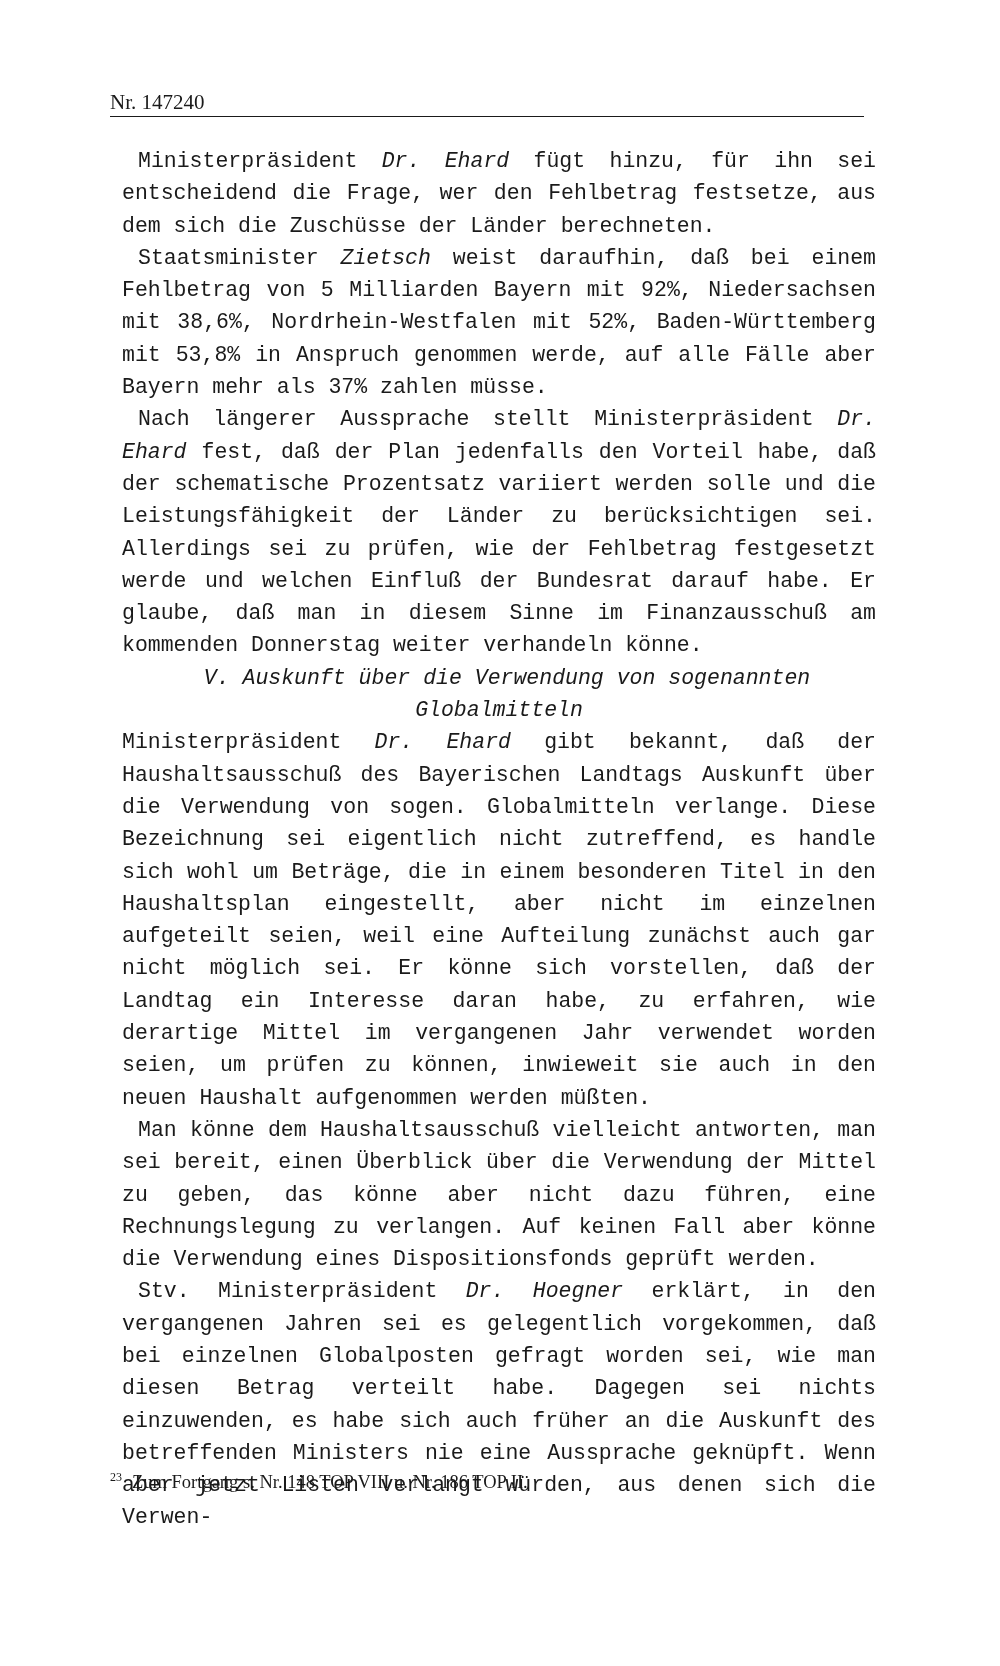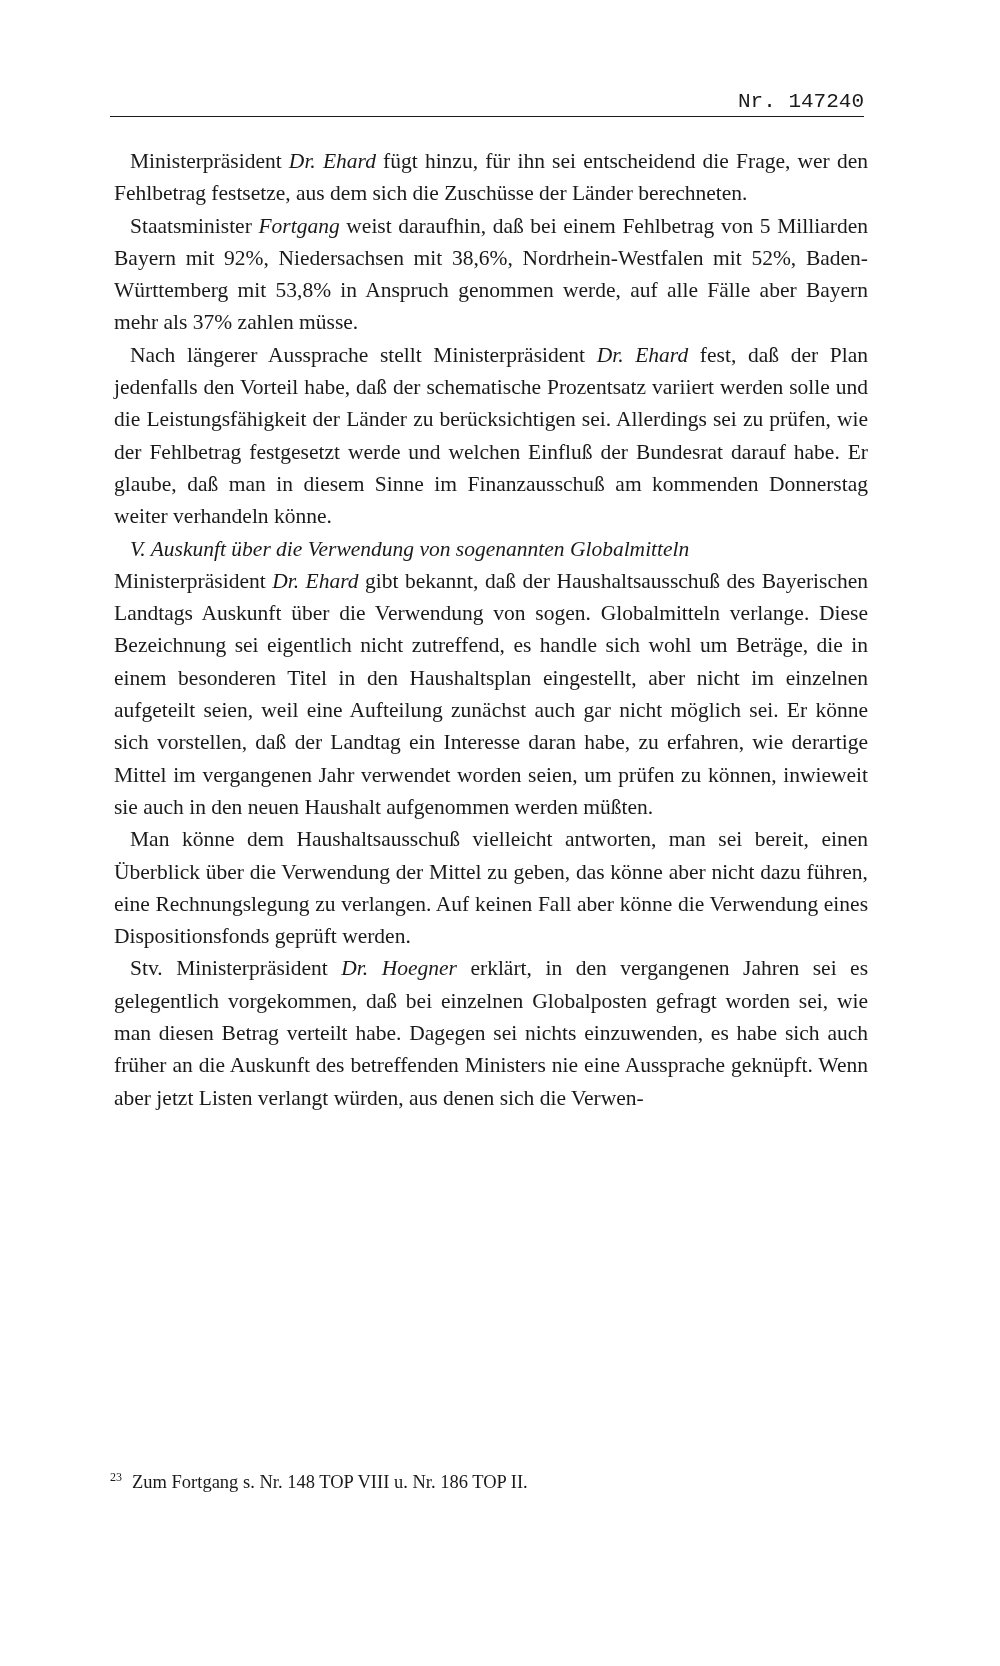--- a/index.html
+++ b/index.html
@@ -23,69 +23,69 @@
     }
     .running-head {
       position: absolute;
       top: 84px;
       left: 0;
       width: 754px;
       height: 32px;
       font-size: 21px;
       line-height: 28px;
       display: flex;
-      justify-content: flex-end;
+      justify-content: flex-start;
       align-items: flex-end;
-      font-family: Liberation Mono, monospace;
     }
     .running-head .center {
       position: absolute;
       left: 0;
       right: 0;
       text-align: center;
       pointer-events: none;
     }
     .head-rule {
       position: absolute;
       top: 116px;
       left: 0;
       width: 754px;
       height: 0;
       border-top: 1.5px solid #1a1a1a;
     }
     .body-text {
       position: absolute;
       top: 145px;
-      left: 4px;
+      left: 12px;
       width: 754px;
       font-size: 21.5px;
       line-height: 32.3px;
       text-align: justify;
       hyphens: manual;
+      font-family: Liberation Mono, monospace;
     }
     .body-text p {
       margin: 0;
       text-indent: 16px;
     }
     .body-text p.noindent {
       text-indent: 0;
     }
     .body-text em {
       font-style: italic;
     }
     .body-text sup {
       font-size: 13px;
       line-height: 0;
       vertical-align: 9px;
     }
     .section-heading {
       font-style: italic;
       margin: 9px 0 0 0;
       text-indent: 0;
-      text-align: left;
+      text-align: center;
     }
     .footnotes {
       position: absolute;
       top: 1425px;
       left: 0;
       width: 754px;
       font-size: 18.5px;
       line-height: 26px;
       margin-top: 44px;
     }
@@ -105,21 +105,21 @@
     <span>Nr. 147</span>
     <span>240</span>
   </div>
   <div class="head-rule"></div>
 
   <div class="body-text">
 
     <p><span>Ministerpräsident </span><em>Dr. Ehard</em><span> fügt hinzu, für ihn sei entscheidend die Frage, wer den Fehlbetrag festsetze, aus dem sich die Zuschüsse der Länder berechneten.</span></p>
 
 
-    <p><span>Staatsminister </span><em>Fortgang</em><span> weist daraufhin, daß bei einem Fehlbetrag von 5 Milliarden Bayern mit 92%, Niedersachsen mit 38,6%, Nordrhein-Westfalen mit 52%, Baden-Württemberg mit 53,8% in Anspruch genommen werde, auf alle Fälle aber Bayern mehr als 37% zahlen müsse.</span></p>
+    <p><span>Staatsminister </span><em>Zietsch</em><span> weist daraufhin, daß bei einem Fehlbetrag von 5 Milliarden Bayern mit 92%, Niedersachsen mit 38,6%, Nordrhein-Westfalen mit 52%, Baden-Württemberg mit 53,8% in Anspruch genommen werde, auf alle Fälle aber Bayern mehr als 37% zahlen müsse.</span></p>
 
 
     <p><span>Nach längerer Aussprache stellt Ministerpräsident </span><em>Dr. Ehard</em><span> fest, daß der Plan jedenfalls den Vorteil habe, daß der schematische Prozentsatz variiert werden solle und die Leistungsfähigkeit der Länder zu berücksichtigen sei. Allerdings sei zu prüfen, wie der Fehlbetrag festgesetzt werde und welchen Einfluß der Bundesrat darauf habe. Er glaube, daß man in diesem Sinne im Finanzausschuß am kommenden Donnerstag weiter verhandeln könne.</span></p>
 
 
     <p class="section-heading">V. Auskunft über die Verwendung von sogenannten Globalmitteln</p>
 
     <p class="noindent"><span>Ministerpräsident </span><em>Dr. Ehard</em><span> gibt bekannt, daß der Haushaltsausschuß des Bayerischen Landtags Auskunft über die Verwendung von sogen. Globalmitteln verlange. Diese Bezeichnung sei eigentlich nicht zutreffend, es handle sich wohl um Beträge, die in einem besonderen Titel in den Haushaltsplan eingestellt, aber nicht im einzelnen aufgeteilt seien, weil eine Aufteilung zunächst auch gar nicht möglich sei. Er könne sich vorstellen, daß der Landtag ein Interesse daran habe, zu erfahren, wie derartige Mittel im vergangenen Jahr verwendet worden seien, um prüfen zu können, inwieweit sie auch in den neuen Haushalt aufgenommen werden müßten.</span></p>
 
     <p><span>Man könne dem Haushaltsausschuß vielleicht antworten, man sei bereit, einen Überblick über die Verwendung der Mittel zu geben, das könne aber nicht dazu führen, eine Rechnungslegung zu verlangen. Auf keinen Fall aber könne die Verwendung eines Dispositionsfonds geprüft werden.</span></p>

